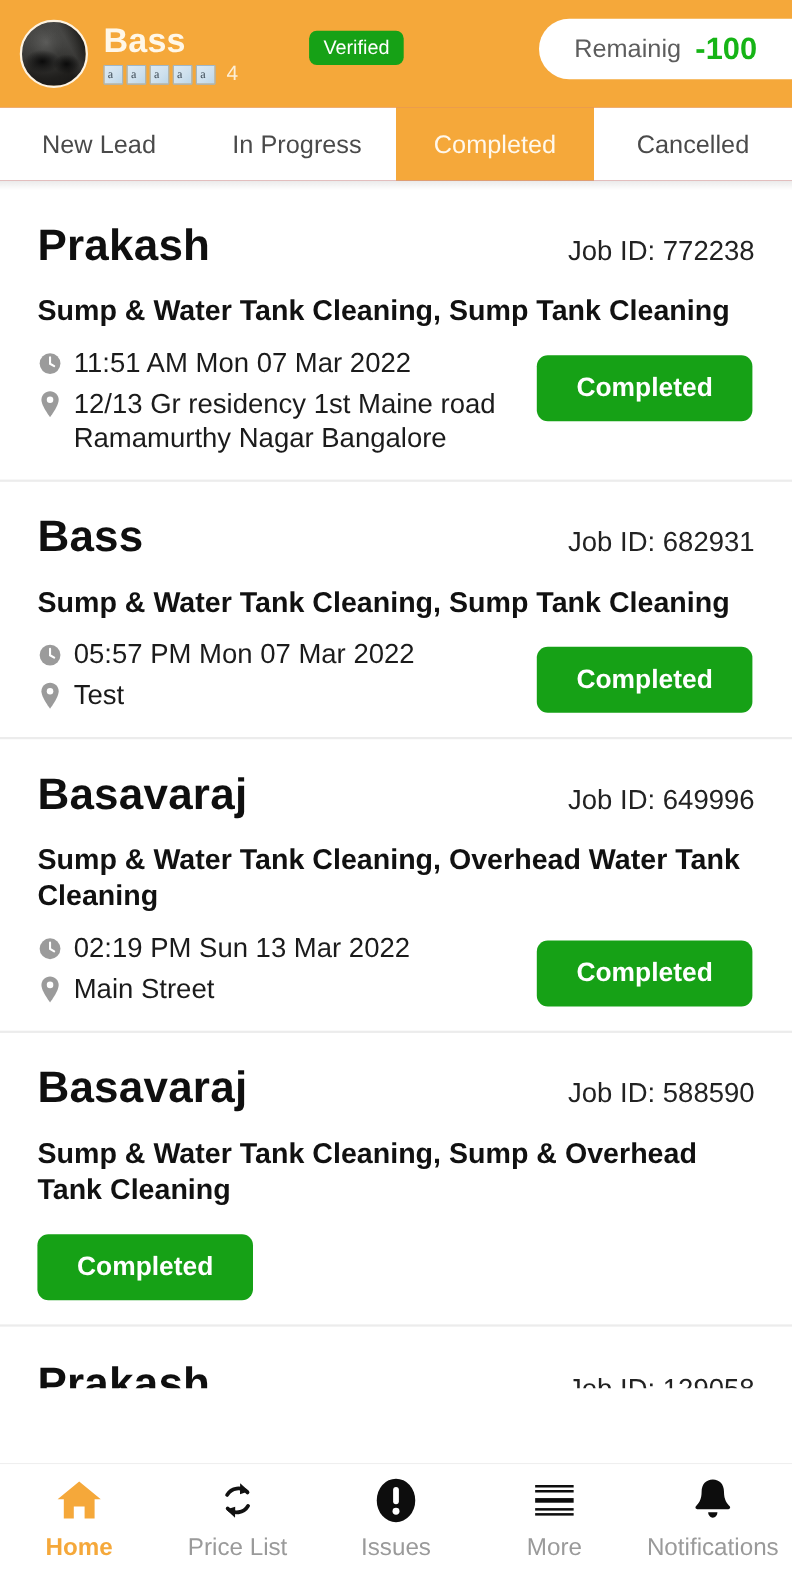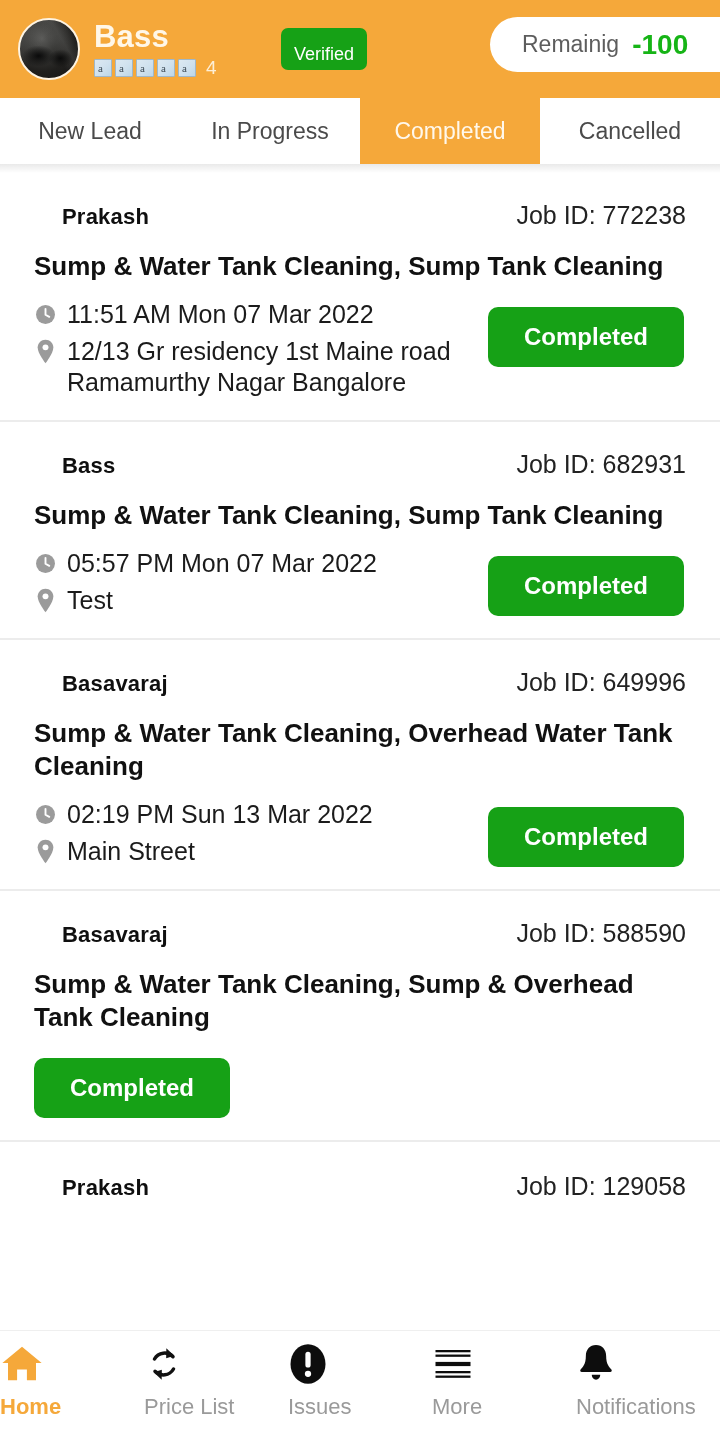--- a/index.html
+++ b/index.html
@@ -43,21 +43,21 @@
     background:linear-gradient(135deg,#dce9f2 0%,#cfe1ee 55%,#bcd6e8 100%);
     position:relative; border-radius:1px;
   }
   .broken-img::after {
     content:"a"; position:absolute; top:-1px; left:3px;
     font-size:11px; line-height:18px; color:#3c4a55; font-family:"Liberation Serif", serif;
   }
   .rating-num { font-size:19px; color:#FDEFD6; margin-left:7px; }
   .verified {
     margin-left:0; background:#16A116; color:#fff;
-    font-size:18px; padding:16px 13px 6px; border-radius:7px;
+    font-size:18px; padding:5px 13px 6px; border-radius:7px;
     line-height:20px; position:absolute; left:281px; top:28px;
   }
   .balance-pill {
     position:absolute; left:490px; top:17px;
     height:55px; min-width:265px;
     background:#fff; border-radius:30px;
     display:flex; align-items:center; gap:13px;
     padding:0 26px 0 32px; white-space:nowrap;
   }
   .balance-label { font-size:23px; color:#5d5d5d; }
@@ -77,21 +77,21 @@
   .tabs-shadow {
     position:absolute; top:164px; left:0; width:720px; height:9px;
     background:linear-gradient(to bottom, rgba(0,0,0,.085), rgba(0,0,0,0));
   }
 
   
   .list { position:absolute; top:173px; left:0; width:720px; height:1157px; background:#fff; }
   .card { position:relative; padding:28px 34px 22px; background:#fff; }
   .card + .card { border-top:2px solid #ececec; }
   .card-head { display:flex; align-items:baseline; justify-content:space-between; }
-  .cust-name { font-size:22px; font-weight:bold; color:#0f0f0f; letter-spacing:.2px;margin-left:28px; }
+  .cust-name { font-size:40px; font-weight:bold; color:#0f0f0f; letter-spacing:.2px; }
   .job-id { font-size:25px; color:#222; font-weight:300; }
   .service {
     font-size:26px; font-weight:bold; color:#111;
     line-height:33px; margin-top:20px; max-width:660px;
   }
   .card-body { display:flex; align-items:flex-start; justify-content:space-between; margin-top:10px; }
   .meta { flex:1 1 auto; max-width:455px; }
   .meta-row { display:flex; align-items:flex-start; gap:11px; margin-top:6px; }
   .meta-text { font-size:25px; color:#1b1b1b; line-height:31px; font-weight:300; }
   .ic { flex:0 0 auto; width:22px; height:30px; display:flex; align-items:center; justify-content:center; }
@@ -109,21 +109,21 @@
   .card.clipped .cust-name, .card.clipped .job-id { position:relative; top:2px; }
 
   
   .bottom-nav {
     position:absolute; bottom:0; left:0; width:720px; height:101px;
     background:#fff; display:flex; align-items:center;
     border-top:1px solid #efefef;
   }
   .nav-item {
     flex:1 1 0; height:101px; display:flex; flex-direction:column;
-    align-items:flex-start; justify-content:center; gap:10px; cursor:pointer;
+    align-items:center; justify-content:center; gap:10px; cursor:pointer;
   }
   .nav-icon { height:42px; display:flex; align-items:center; justify-content:center; }
   .nav-label { font-size:22px; color:#9a9a9a; line-height:24px; }
   .nav-item.active .nav-label { color:#F5A83A; font-weight:bold; }
 </style>
 </head>
 <body>
 
 <div id="app">
 

